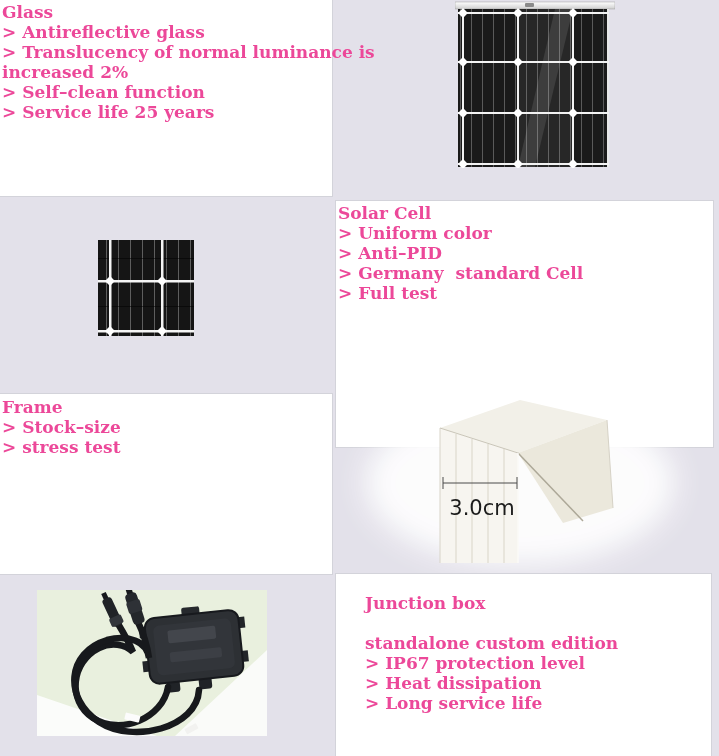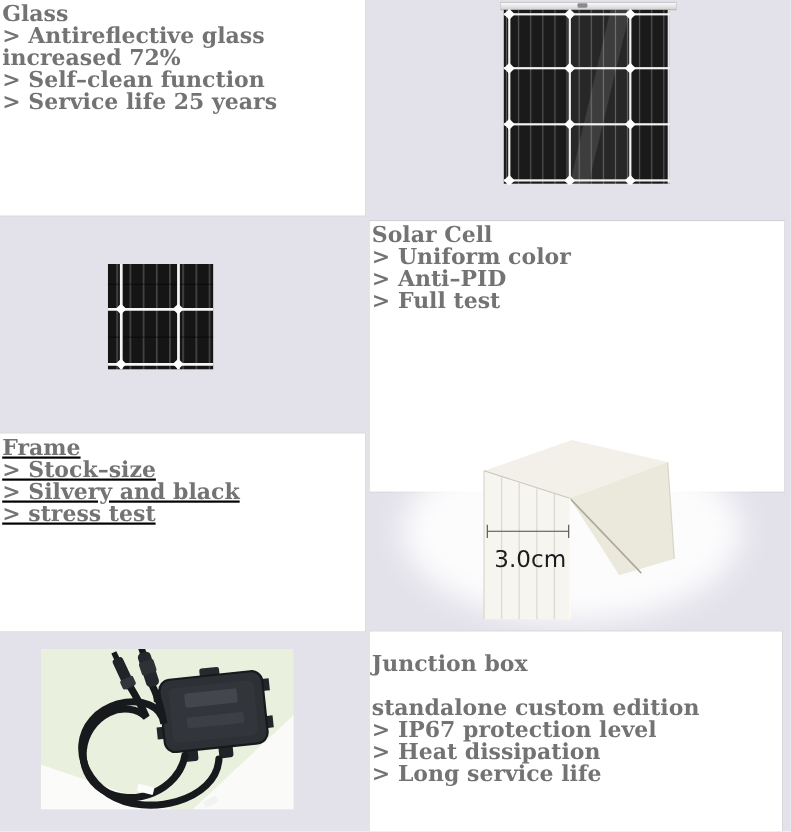--- a/index.html
+++ b/index.html
@@ -5,36 +5,37 @@
   html,body { margin:0; padding:0; }
   .stage {
     position:relative; width:719px; height:756px;
     background:#e3e1ea; overflow:hidden;
     font-family:"DejaVu Serif", serif;
   }
   .wbox {
     position:absolute; background:#ffffff;
     border:1px solid #d3d3da; box-sizing:border-box;
   }
-  .txt { padding:2px 0 0 2px; color:#737373; font-weight:bold; font-size:20px; line-height:20px; }
+  .txt { padding:2px 0 0 2px; color:#ec4899; font-weight:bold; font-size:17px; line-height:20px; }
   .tline { white-space:pre; }
   .img-abs { position:absolute; }
   svg text { font-family:"DejaVu Sans", sans-serif; }
 </style>
 </head>
 <body>
 
 <div class="stage">
 
   <div class="wbox" style="left:-1px; top:-1px; width:334px; height:198px;">
     <div class="txt">
       <div class="tline">Glass</div>
       <div>
           <div class="tline">&gt; Antireflective glass</div>
-          <div class="tline">increased 72%</div>
+          <div class="tline">&gt; Translucency of normal luminance is</div>
+          <div class="tline">increased 2%</div>
           <div class="tline">&gt; Self–clean function</div>
           <div class="tline">&gt; Service life 25 years</div>
         </div>
     </div>
   </div>
 
   <svg class="img-abs" style="left:455px; top:0;" width="160" height="168" viewBox="0 0 160 168">
     <defs>
       <linearGradient id="silver" x1="0" y1="0" x2="0" y2="1">
         <stop offset="0" stop-color="#ffffff"></stop>
@@ -99,31 +100,31 @@
       <rect x="-3.5" y="-3.5" width="7" height="7" transform="translate(64,91) rotate(45)"></rect>
     </g>
   </svg>
 
   <div class="wbox" style="left:335px; top:200px; width:379px; height:248px;">
     <div class="txt">
       <div class="tline">Solar Cell</div>
       <div>
           <div class="tline">&gt; Uniform color</div>
           <div class="tline">&gt; Anti–PID</div>
+          <div class="tline">&gt; Germany  standard Cell</div>
           <div class="tline">&gt; Full test</div>
         </div>
     </div>
   </div>
 
-  <div class="wbox" style="left:-1px; top:393px; width:334px; height:182px;text-decoration:underline;">
+  <div class="wbox" style="left:-1px; top:393px; width:334px; height:182px;">
     <div class="txt" style="padding-top:3px;">
       <div class="tline">Frame</div>
       <div>
           <div class="tline">&gt; Stock–size</div>
-          <div class="tline">&gt; Silvery and black</div>
           <div class="tline">&gt; stress test</div>
         </div>
     </div>
   </div>
 
   <svg class="img-abs" style="left:335px; top:393px;" width="384" height="180" viewBox="0 0 384 180">
     <defs>
       <filter id="soft" x="-50%" y="-50%" width="200%" height="200%">
         <feGaussianBlur stdDeviation="14"></feGaussianBlur>
       </filter>
@@ -180,21 +181,21 @@
     <g transform="translate(101,28) rotate(-18)">
       <rect x="-3" y="-33" width="6" height="8" fill="#17191c"></rect>
       <rect x="-6" y="-26" width="12" height="32" rx="4" fill="#24272b"></rect>
       <rect x="-7" y="-18" width="14" height="12" rx="2" fill="#2e3136"></rect>
     </g>
     <rect x="88" y="124" width="15" height="7" rx="1" fill="#fcfcfc" transform="rotate(14 95 127)"></rect>
     <rect x="148" y="136" width="13" height="6" rx="1" fill="#f2f2f0" transform="rotate(-28 154 139)"></rect>
   </svg>
 
   <div class="wbox" style="left:335px; top:573px; width:377px; height:184px;">
-    <div class="txt" style="padding-top:19px;">
+    <div class="txt" style="padding-top:19px;margin-left:27px;">
       <div class="tline">Junction box</div>
       <div>
           <div class="tline">&nbsp;</div>
           <div class="tline">standalone custom edition</div>
           <div class="tline">&gt; IP67 protection level</div>
           <div class="tline">&gt; Heat dissipation</div>
           <div class="tline">&gt; Long service life</div>
         </div>
     </div>
   </div>

